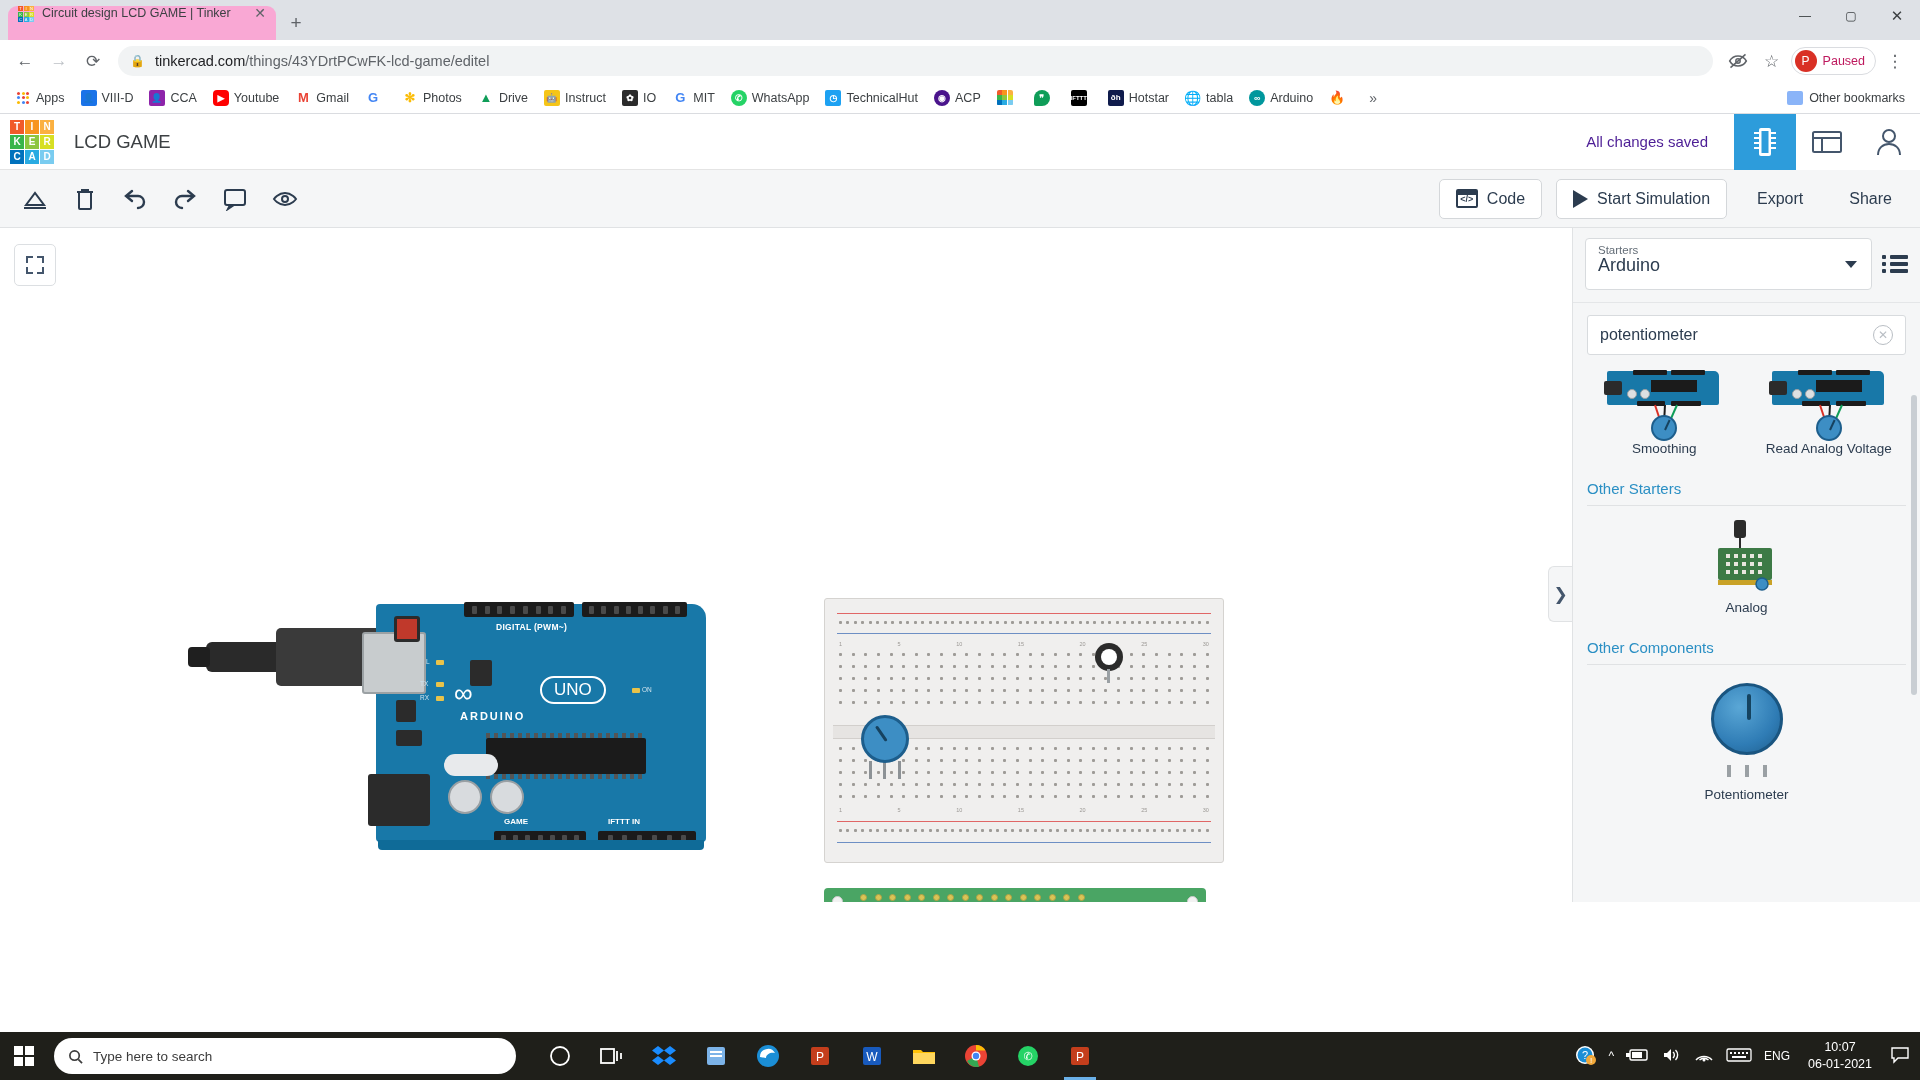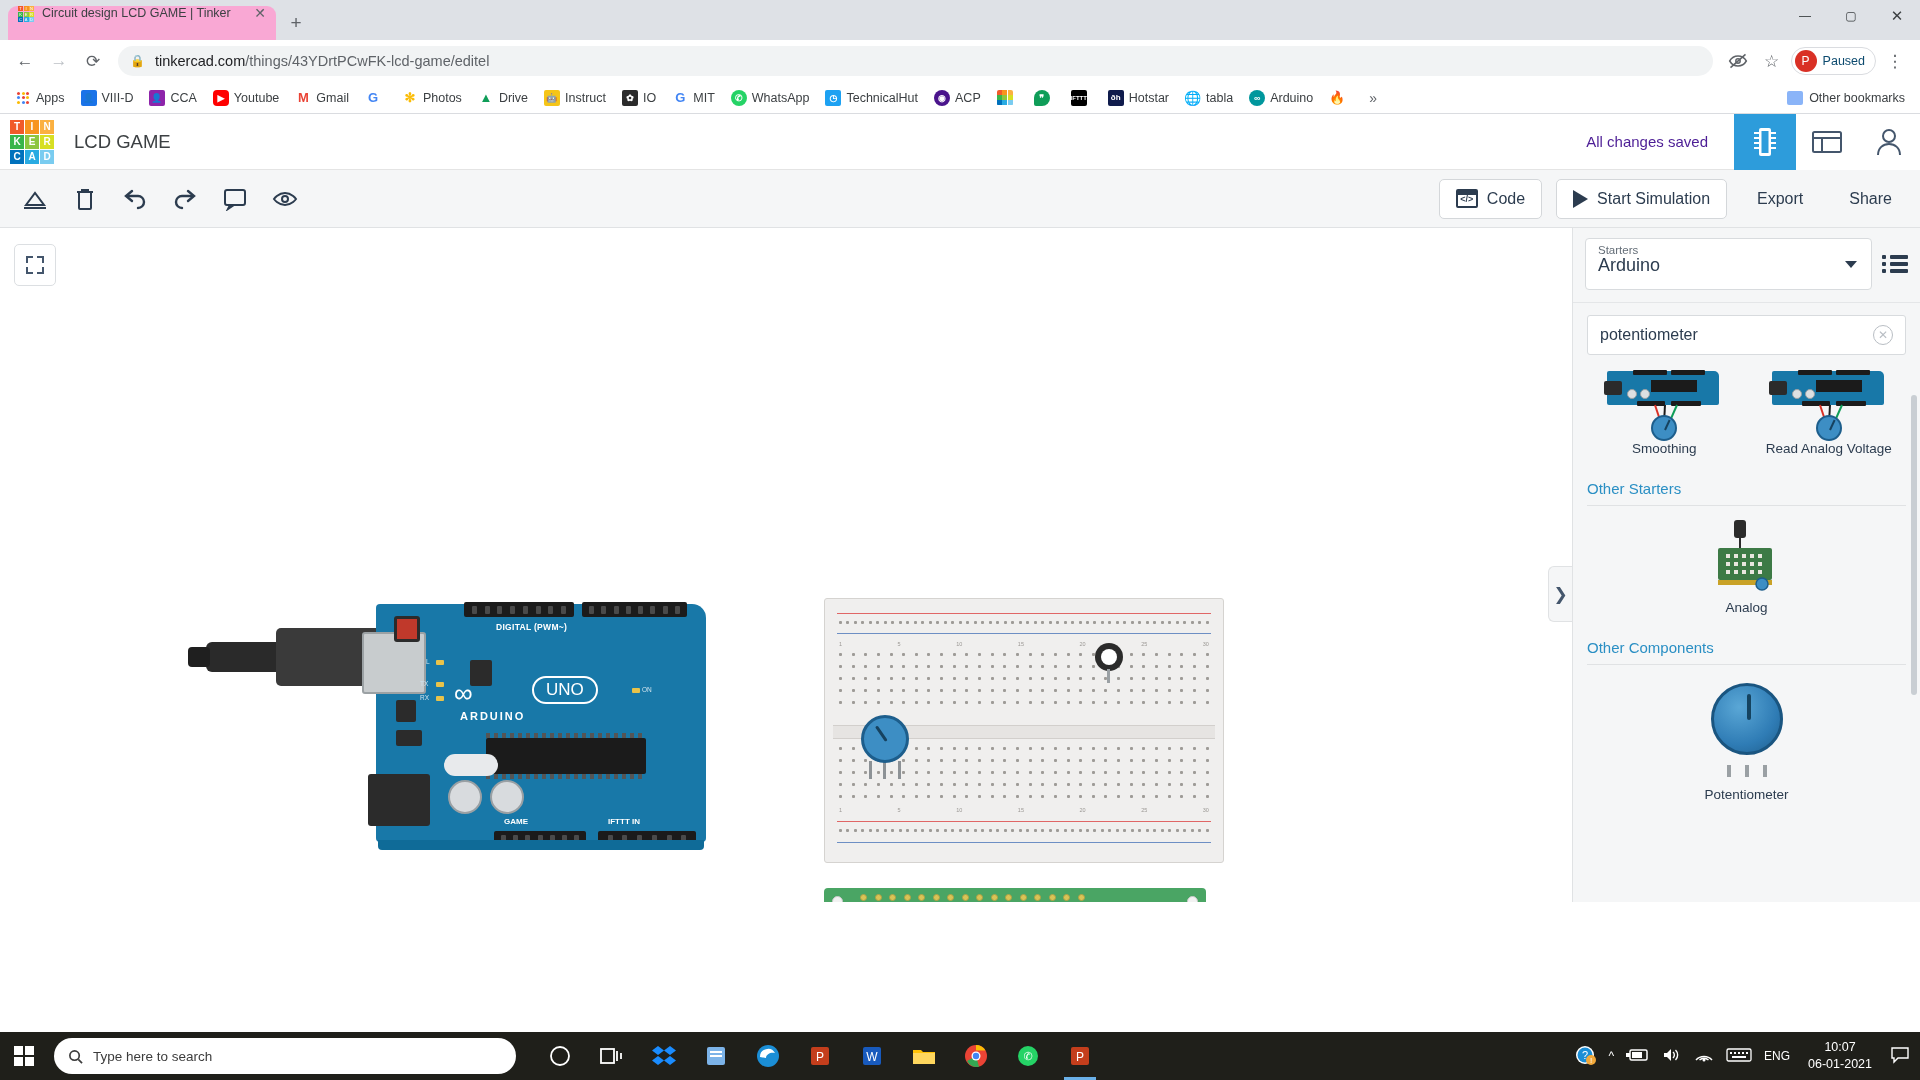--- a/index.html
+++ b/index.html
@@ -69,21 +69,21 @@
   .omni-right { display: flex; align-items: center; gap: 4px; }
   .profile-pill {
     display: flex; align-items: center; gap: 6px; height: 28px;
     border: 1px solid #dadce0; border-radius: 14px; padding: 0 10px 0 3px;
     background: #fff;
   }
   .avatar-circle {
     width: 22px; height: 22px; border-radius: 50%; background: #d93025;
     color: #fff; font-size: 12px; display: flex; align-items: center; justify-content: center;
   }
-  .profile-text { font-size: 12.5px; color: #0c4a6e; }
+  .profile-text { font-size: 12.5px; color: #be185d; }
 
   
   .bookmarks {
     height: 32px; background: #fff; display: flex; align-items: center;
     padding: 0 8px; gap: 2px; border-bottom: 1px solid #dadce0;
     font-size: 12.5px; color: #3c4043; overflow: hidden;
   }
   .bm {
     display: flex; align-items: center; gap: 5px; padding: 3px 7px;
     border-radius: 4px; white-space: nowrap; flex: 0 0 auto;
@@ -231,21 +231,21 @@
   }
   .reset-btn {
     position:absolute; left:18px; top:12px; width:26px;height:26px;
     background:#c0392b; border-radius:3px; border:3px solid #2b2b2b;
   }
   .ard-logo-inf {
     position:absolute; left:78px; top:74px; font-size:26px; color:#fff;
     letter-spacing:-3px;
   }
   .ard-uno {
-    position:absolute; left:156px; top:72px; padding:2px 12px;
+    position:absolute; left:164px; top:72px; padding:2px 12px;
     border:2px solid #fff; border-radius:14px; color:#fff; font-size:17px;
   }
   .ard-word {
     position:absolute; left:84px; top:106px; font-size:11px; color:#fff;
     letter-spacing:2px; font-weight:bold;
   }
   .ard-oval {
     position:absolute; left:68px; top:150px; width:54px;height:22px;
     border-radius:11px; background:#e8eaec;
   }

